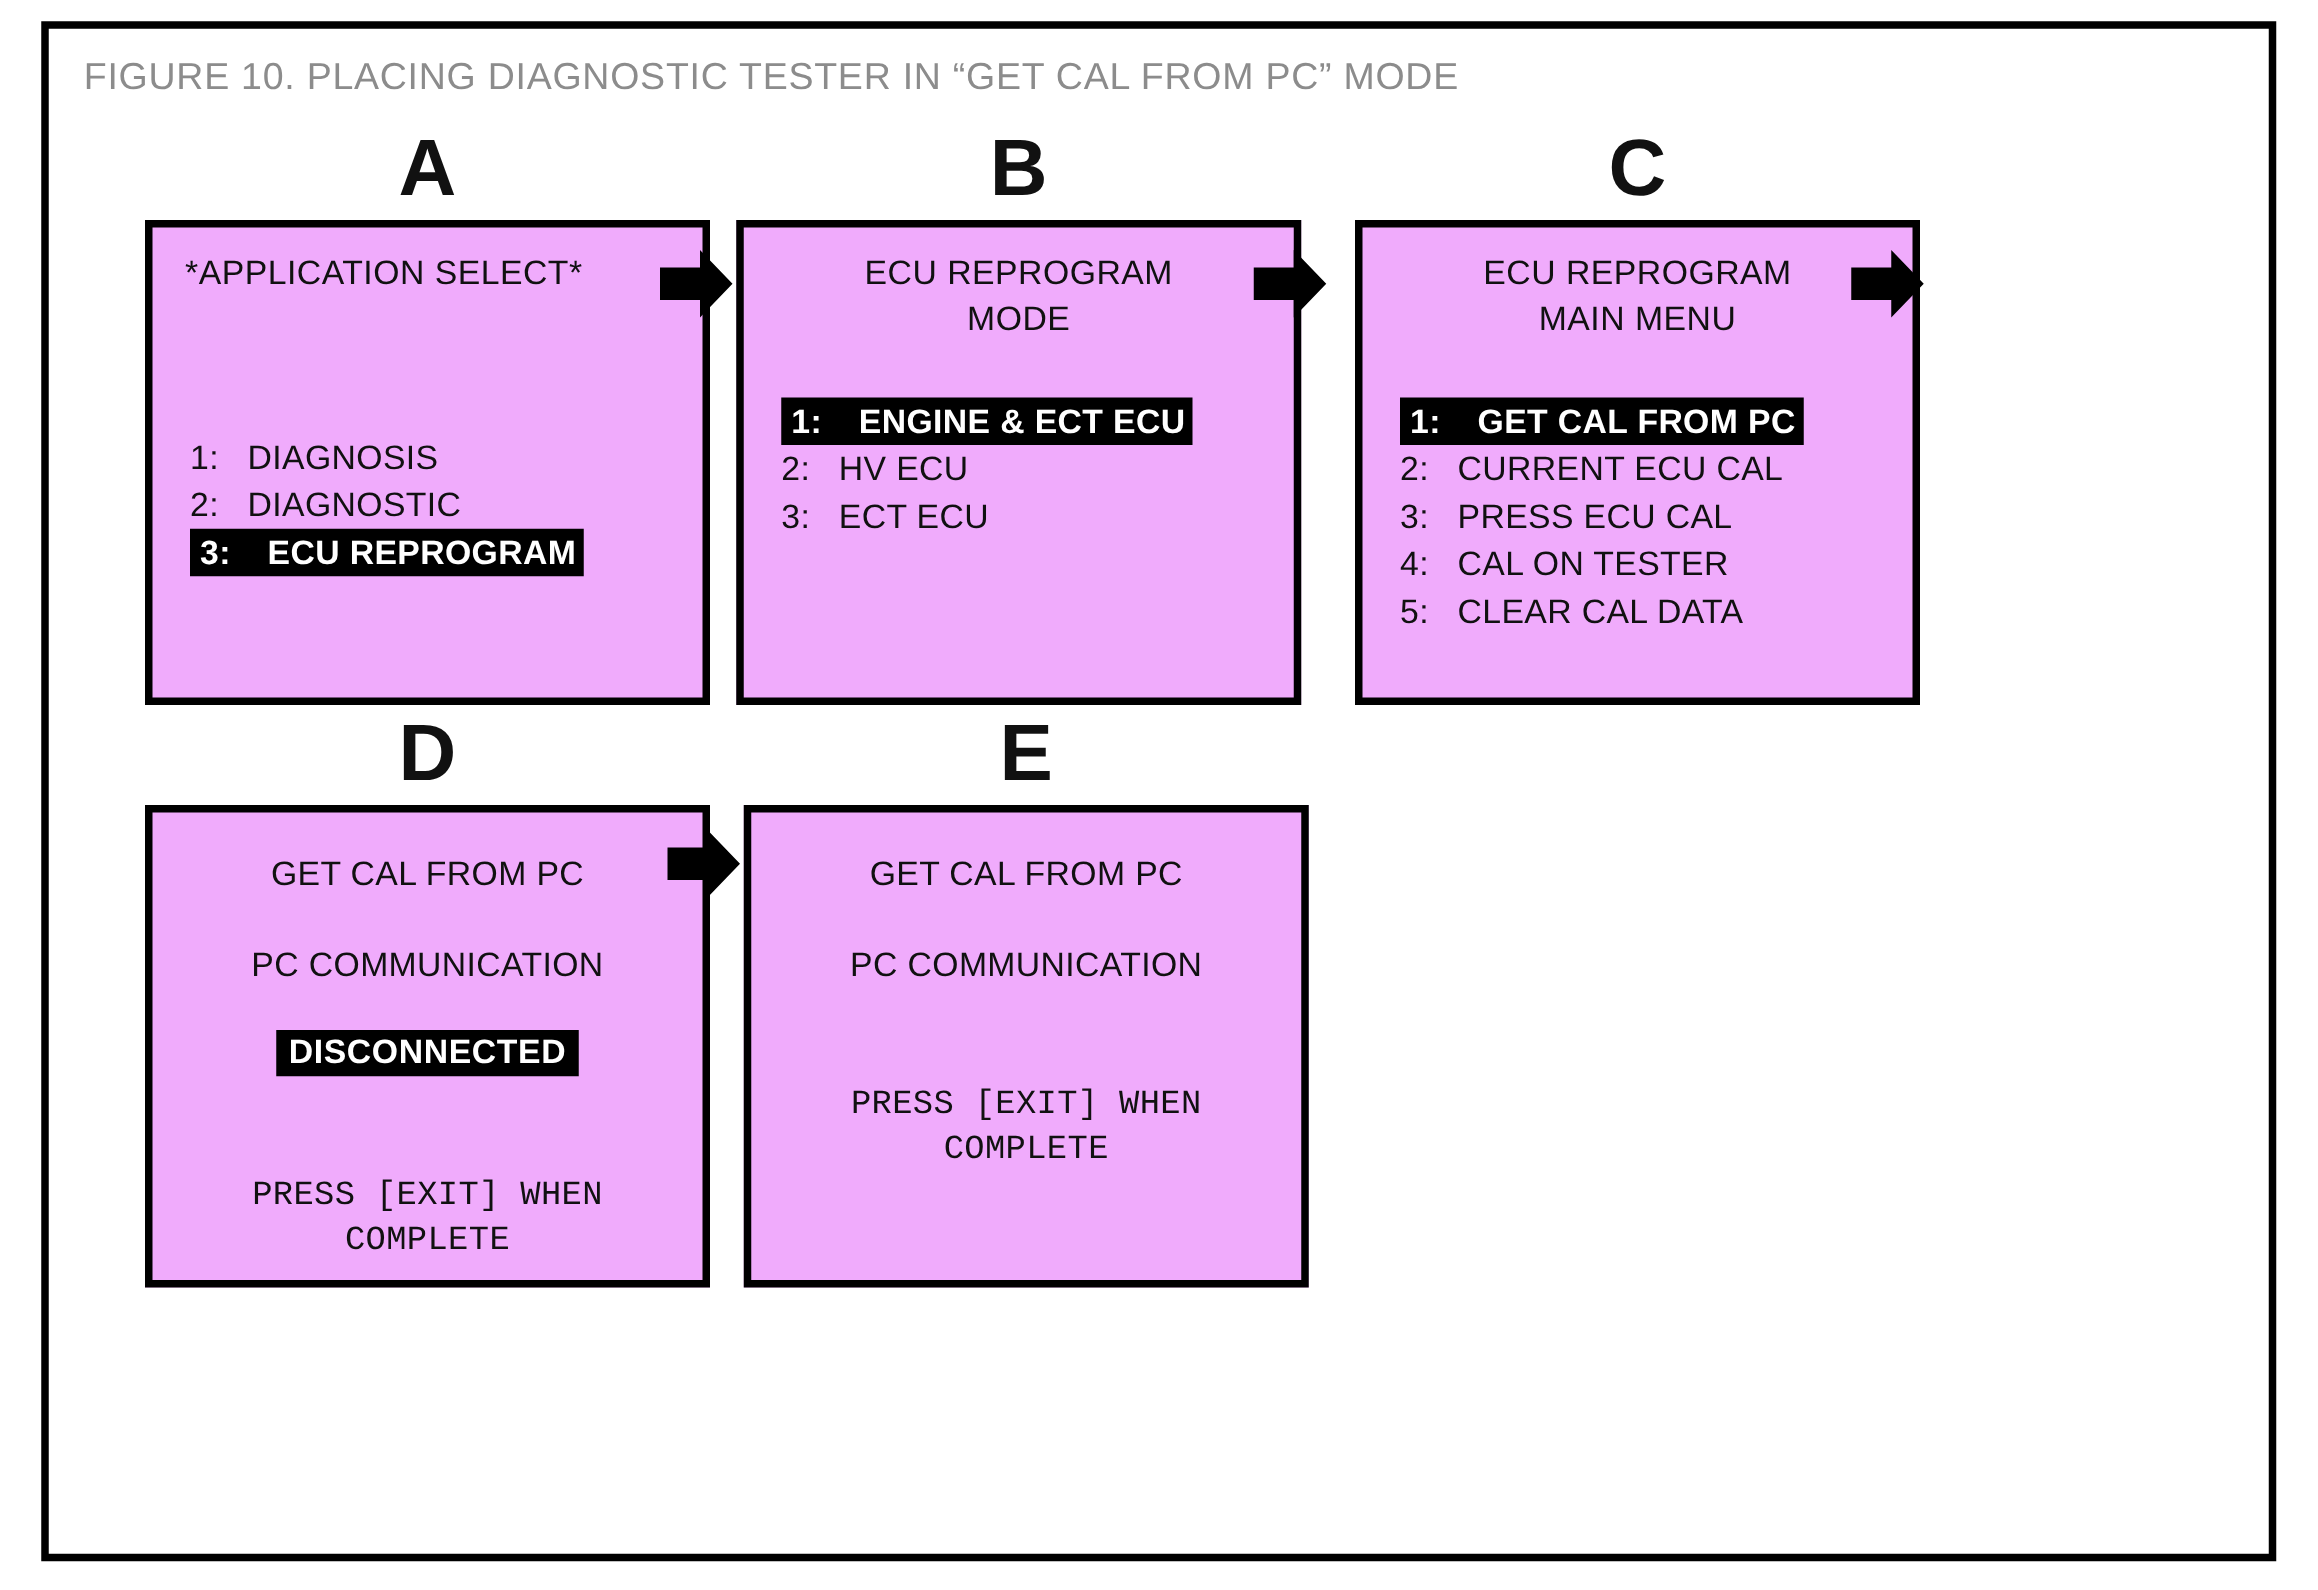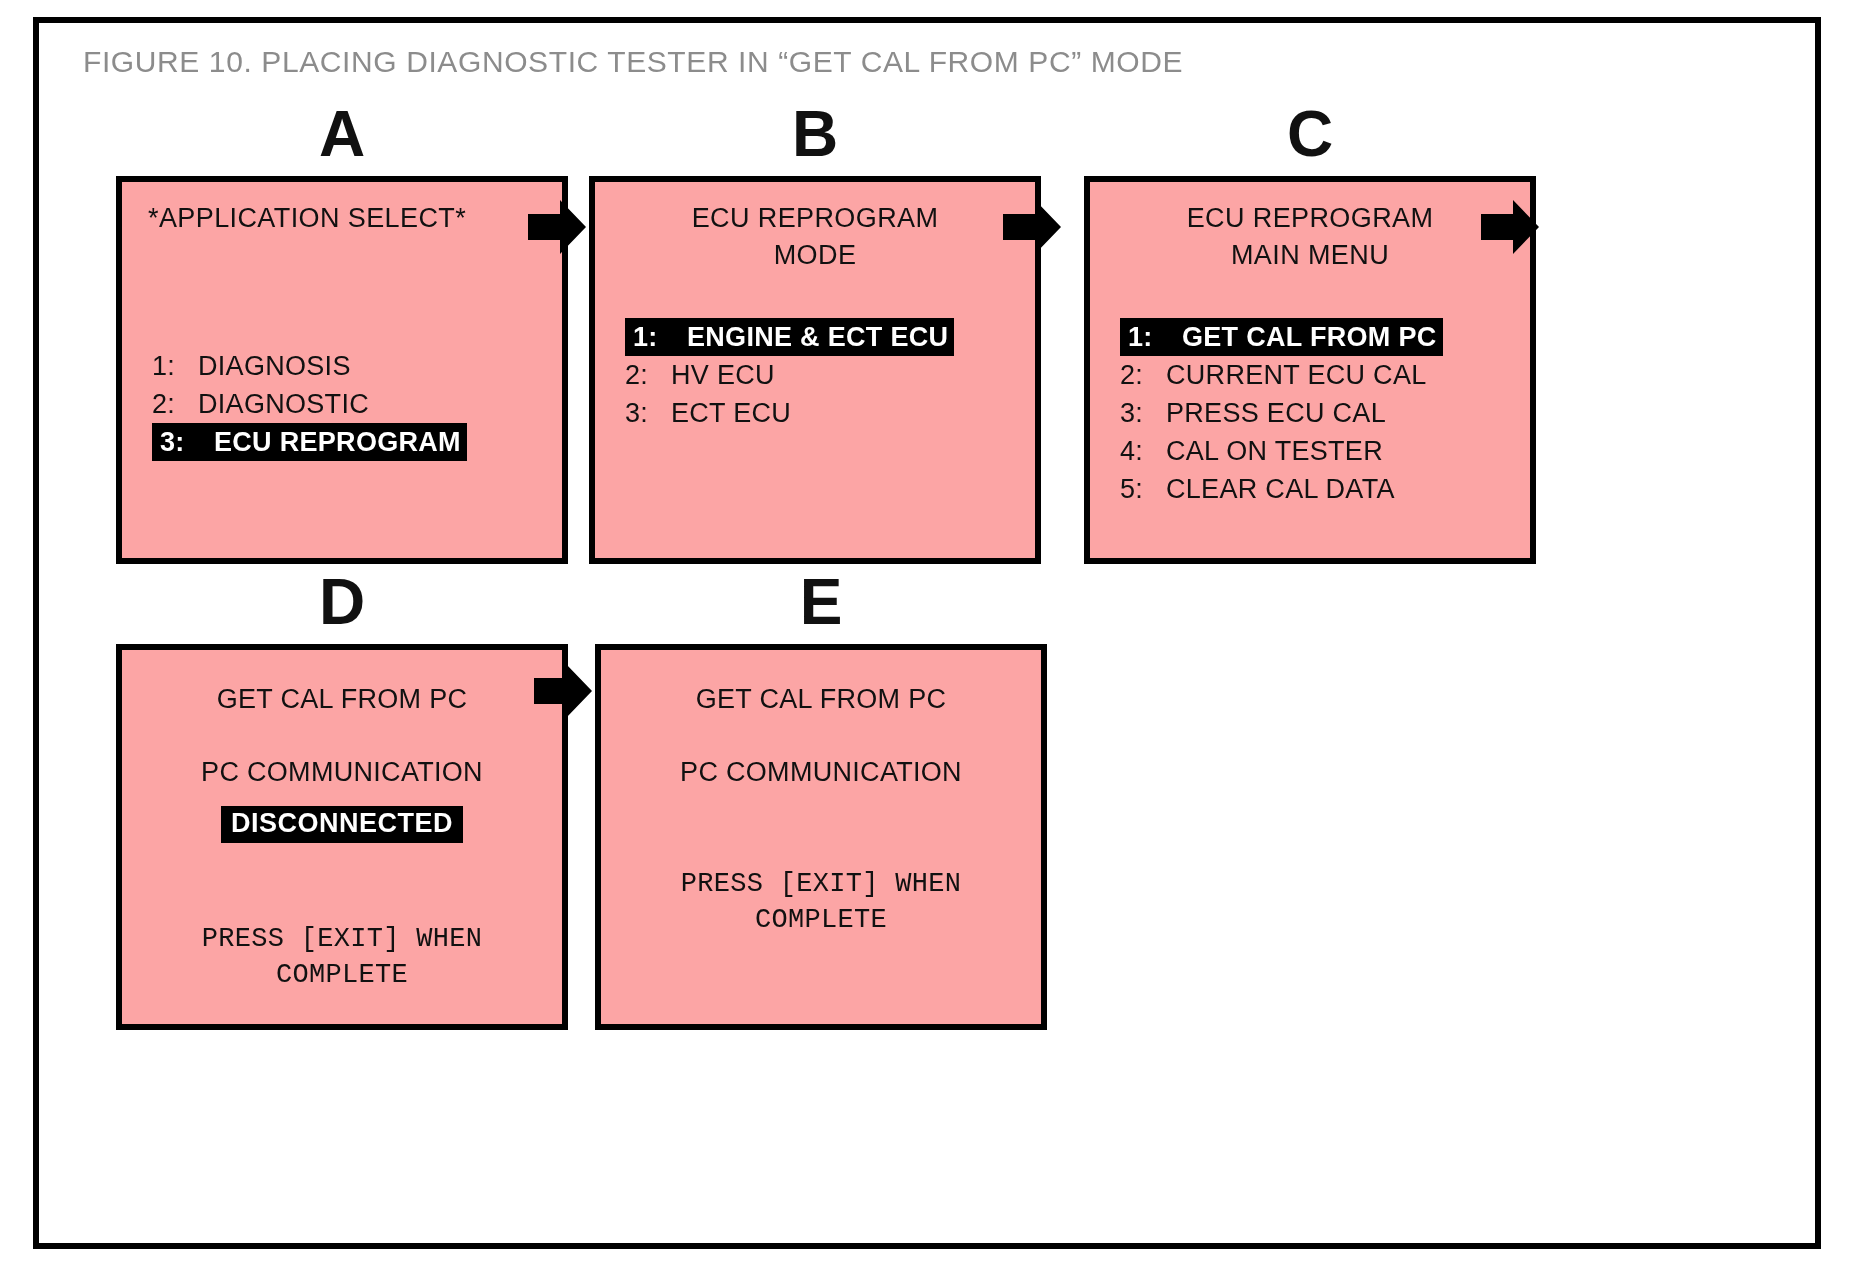--- a/index.html
+++ b/index.html
@@ -23,21 +23,21 @@
     width: 1788px;
     height: 1232px;
     border: 6px solid #000000;
     box-sizing: border-box;
     background: #ffffff;
   }
 
   
   #figure-caption {
     position: absolute;
-    left: 44px;
+    left: 28px;
     top: 22px;
     font-size: 30px;
     font-weight: 500;
     letter-spacing: 0.6px;
     color: #8c8c8c;
     white-space: nowrap;
     font-family: "Liberation Sans", sans-serif;
   }
 
   
@@ -51,21 +51,21 @@
     color: #111111;
     text-align: center;
     line-height: 64px;
     height: 64px;
     font-family: "Liberation Sans", sans-serif;
   }
 
   .screen {
     border: 6px solid #000000;
     box-sizing: border-box;
-    background: #fca5a5;
+    background: #f0abfc;
     position: relative;
     margin-top: 10px;
   }
 
   .screen-title {
     text-align: center;
     font-size: 27px;
     color: #111111;
     letter-spacing: 0.4px;
     line-height: 37px;
@@ -244,21 +244,21 @@
     <svg width="62" height="62" viewBox="0 0 62 62" aria-hidden="true">
       <polygon points="2,18 34,18 34,4 60,31 34,58 34,44 2,44" fill="#000000"></polygon>
     </svg>
   </div>
 
   <div class="panel-wrap" style="left:77px; top:547px; width:452px;">
     <div class="panel-letter">D</div>
     <div class="screen" style="width:452px; height:386px; padding:34px 18px 0 18px;">
       <div class="status-line">GET CAL FROM PC</div>
       <div class="status-line" style="margin-top:42px;">PC COMMUNICATION</div>
-      <div class="status-badge-row" style="margin-top:18px;">
+      <div class="status-badge-row" style="margin-top:36px;">
         <span class="status-badge">DISCONNECTED</span>
       </div>
       <div class="press-exit" style="margin-top:78px;">
         <div>PRESS [EXIT] WHEN</div>
         <div>COMPLETE</div>
       </div>
     </div>
   </div>
 
   <div class="arrow" style="left:493px; top:637px; width:62px; height:62px;">

